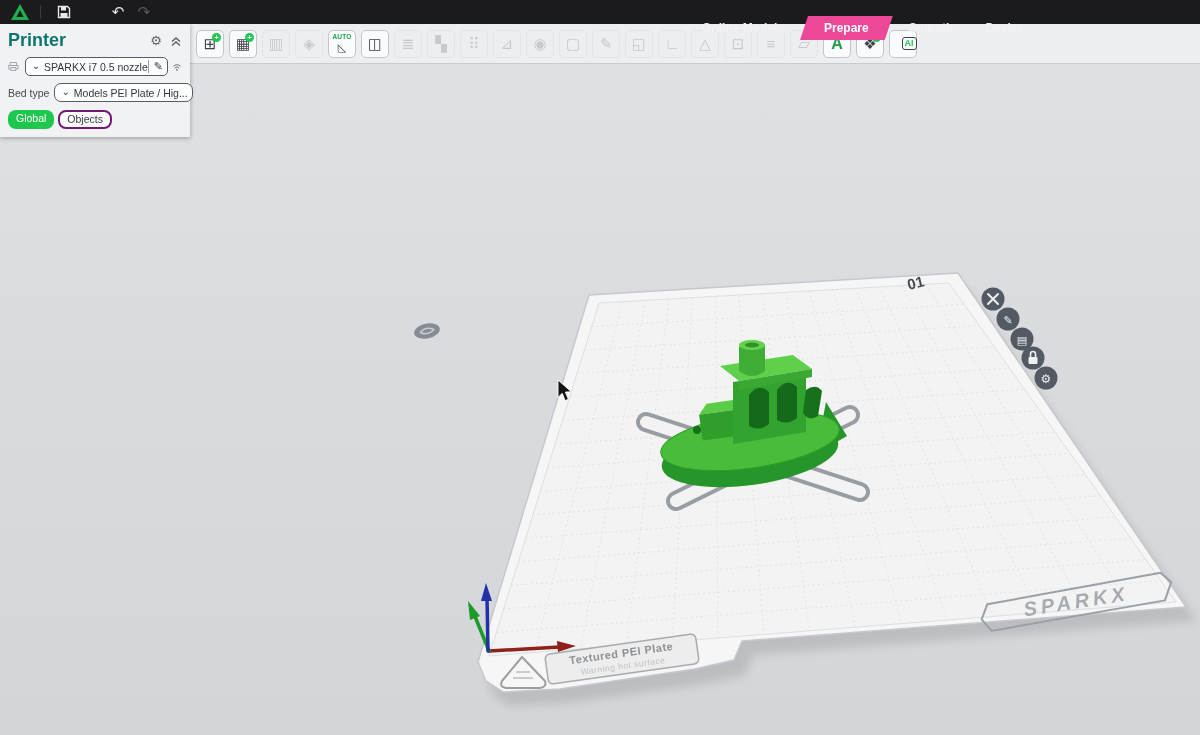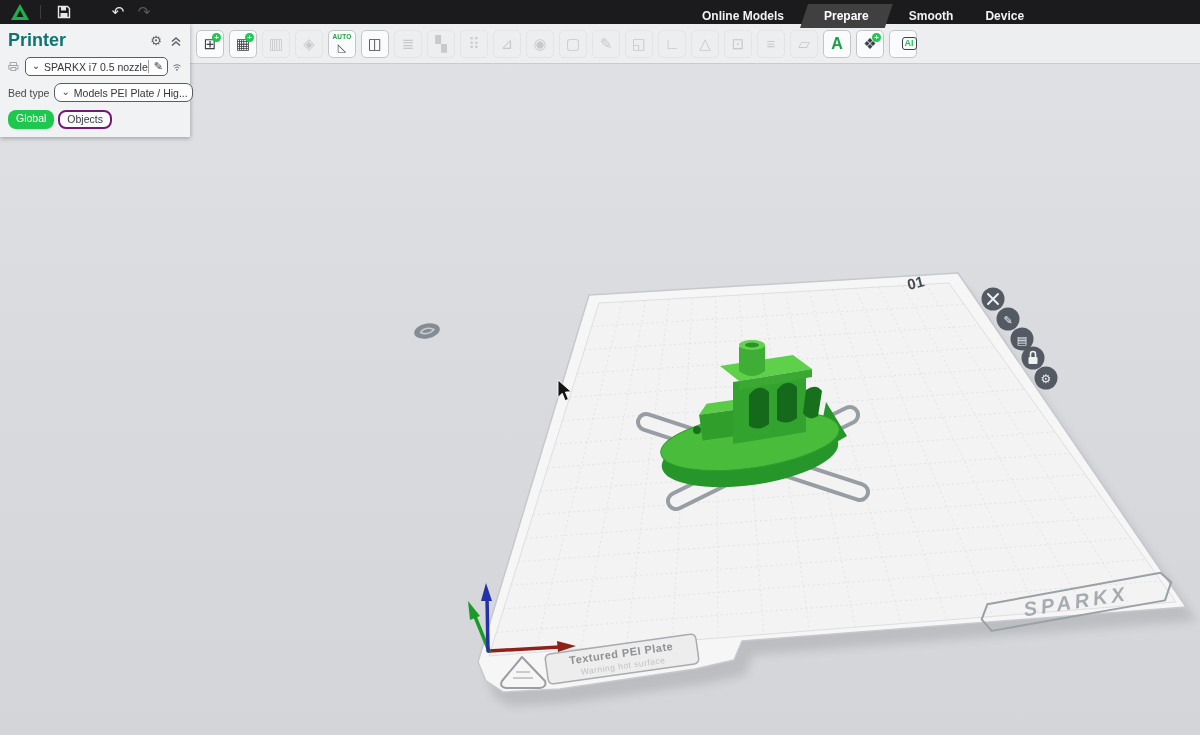--- a/index.html
+++ b/index.html
@@ -11,23 +11,23 @@
   .viewport svg{position:absolute;top:0;left:0;}
   svg text{font-family:"Liberation Sans","DejaVu Sans",sans-serif;}
 
   
   .topbar{position:absolute;top:0;left:0;width:1200px;height:24px;background:#1b1b1d;
     display:flex;align-items:center;z-index:30;}
   .topbar .logo{width:20px;height:18px;margin-left:10px;}
   .tb-divider{width:1px;height:14px;background:#3c3c3f;margin:0 10px;}
   .tb-ico{color:#e8e8ea;font-size:15px;line-height:24px;width:26px;text-align:center;cursor:default;}
   .tb-ico.disabled{color:#5a5a5e;}
-  .tabs{position:absolute;left:686px;top:4px;height:24px;display:flex;align-items:stretch;}
+  .tabs{position:absolute;left:686px;top:16px;height:24px;display:flex;align-items:stretch;}
   .tab{color:#f2f2f3;font-size:12px;font-weight:bold;padding:0 16px;display:flex;align-items:center;}
-  .tab.active{background:#404040;color:#ffffff;clip-path:polygon(8px 0,100% 0,calc(100% - 8px) 100%,0 100%);padding:0 24px;}
+  .tab.active{background:#ec4899;color:#ffffff;clip-path:polygon(8px 0,100% 0,calc(100% - 8px) 100%,0 100%);padding:0 24px;}
 
   
   .toolstrip{position:absolute;top:24px;left:0;width:1200px;height:40px;background:#eceef0;
     border-bottom:1px solid #c9cbce;z-index:20;display:flex;align-items:center;padding-left:196px;box-sizing:border-box;}
   .tb-btn{position:relative;width:28px;height:28px;margin-right:5px;border-radius:5px;
     display:flex;flex-direction:column;align-items:center;justify-content:center;box-sizing:border-box;}
   .tb-btn.enabled{background:#fafbfc;border:1px solid #c3c6c9;}
   .tb-btn.disabled{background:transparent;border:1px solid #e2e4e6;}
   .tb-btn .glyph{font-size:15px;line-height:1;color:#3d4248;}
   .tb-btn.disabled .glyph{color:#c7cacd;}

